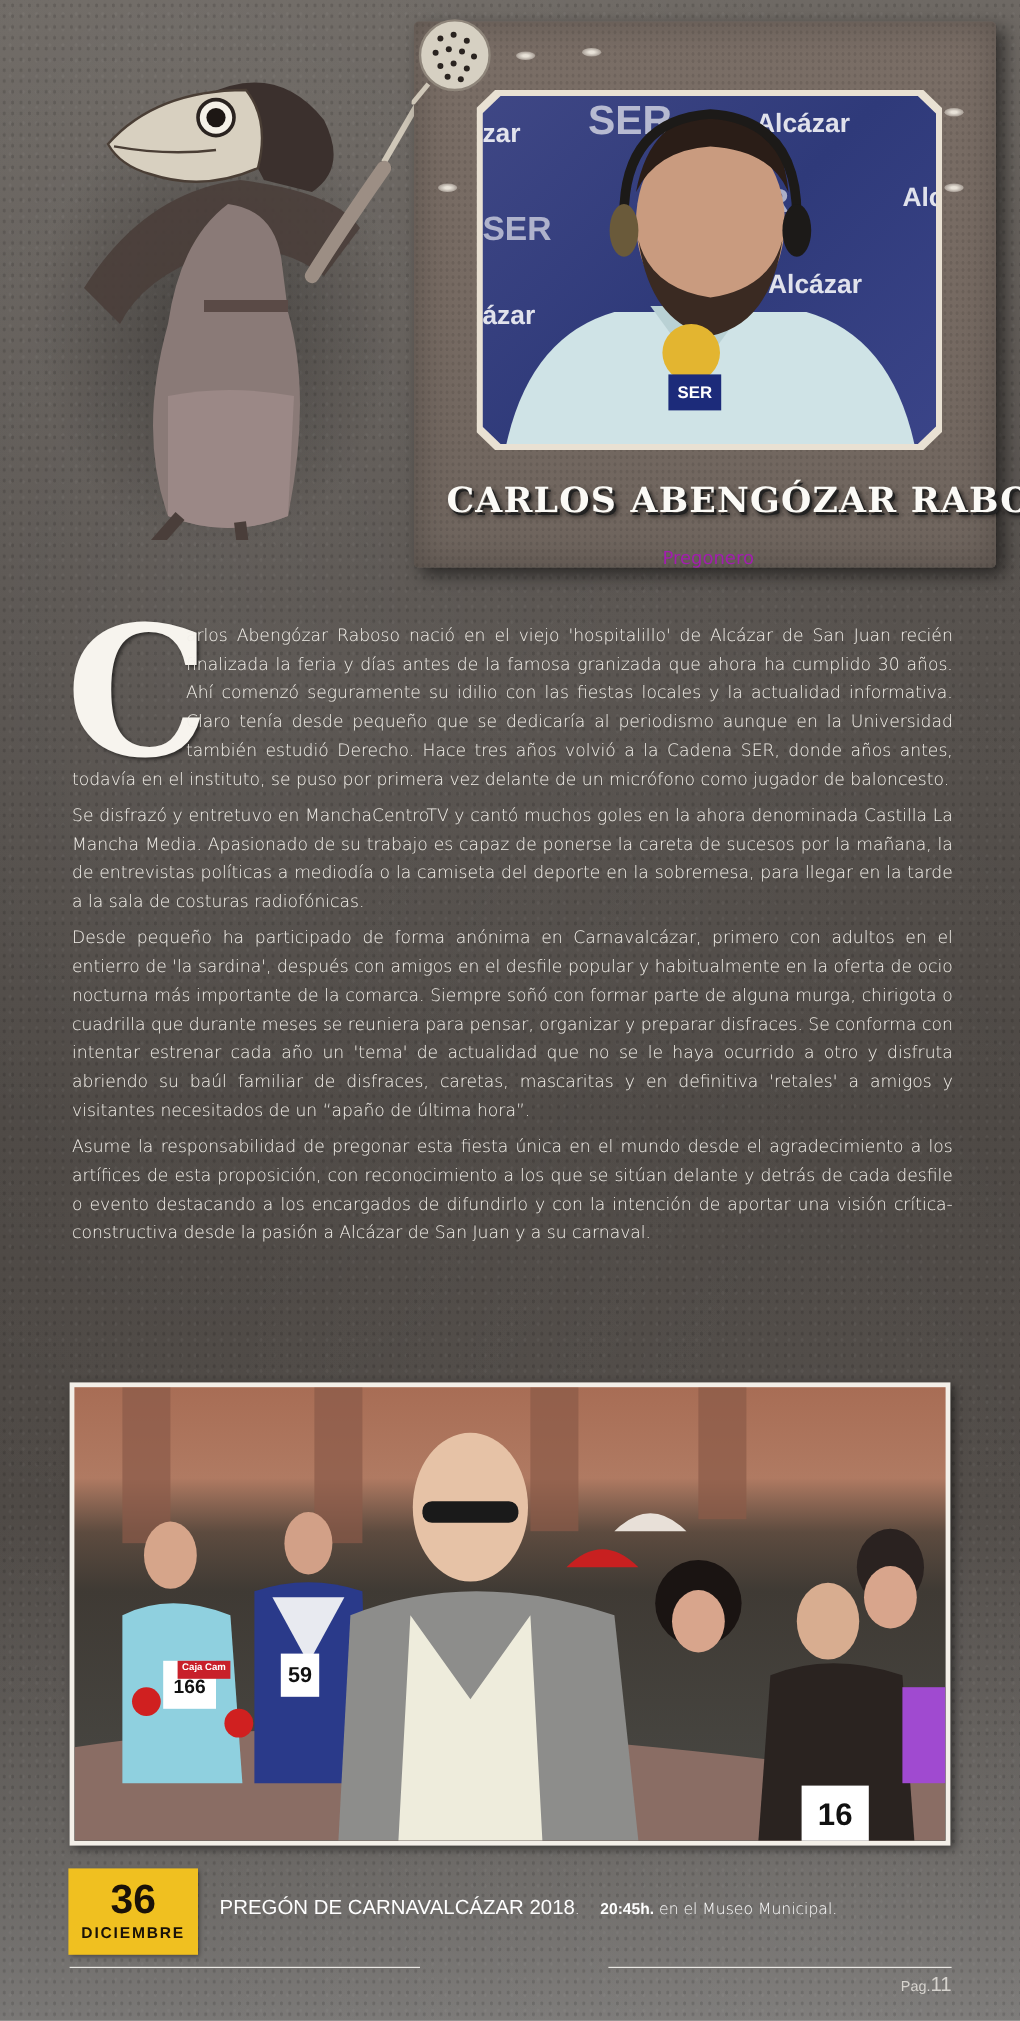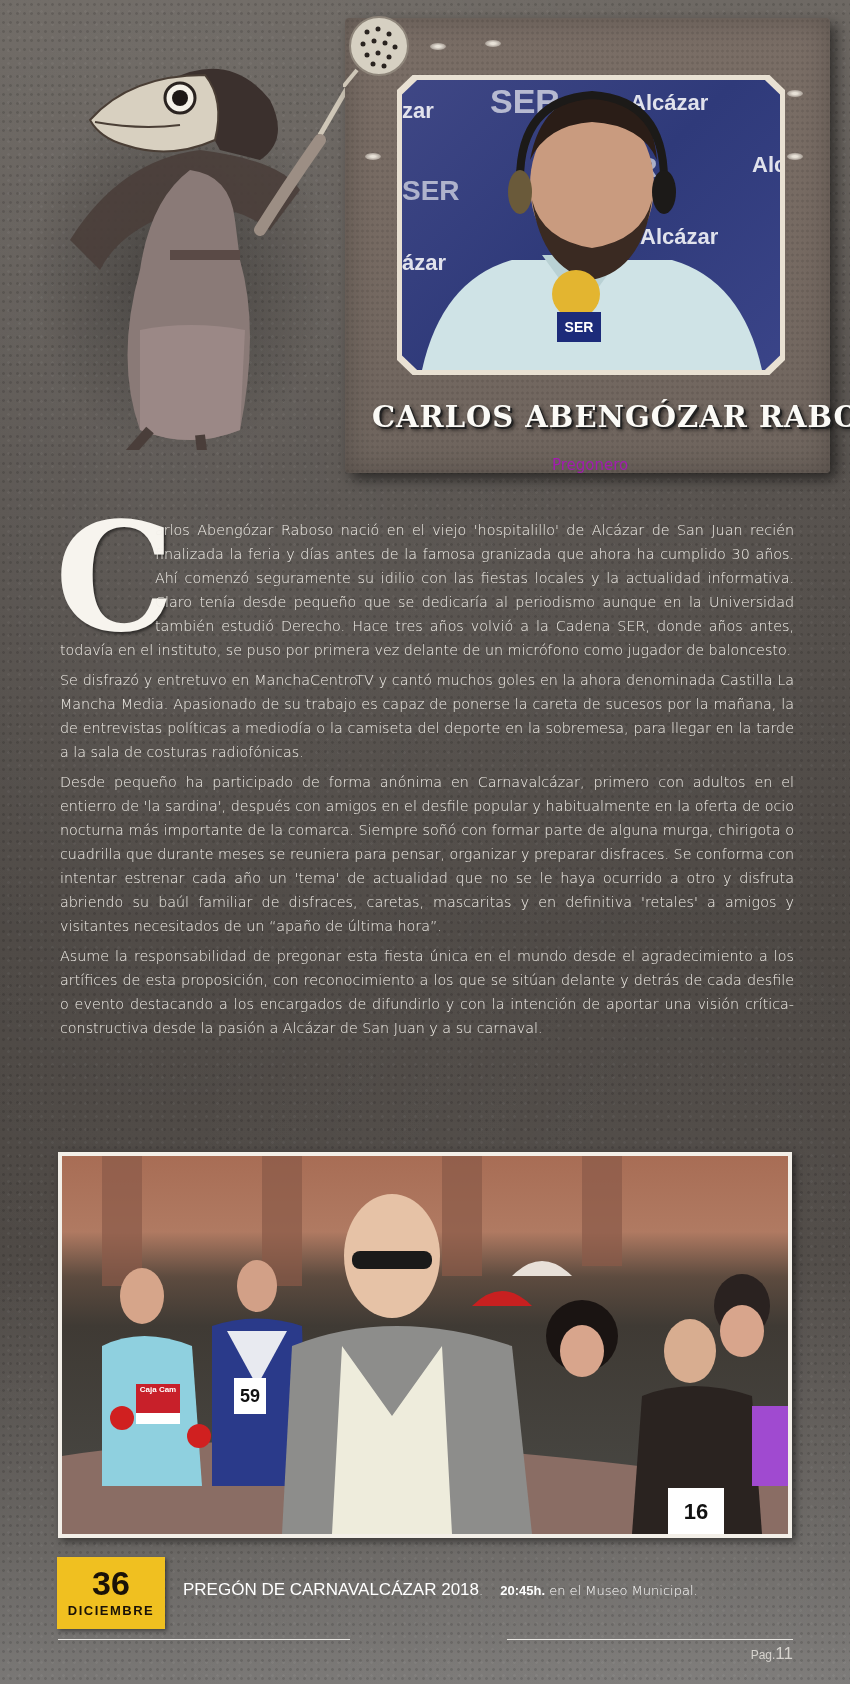--- a/index.html
+++ b/index.html
@@ -241,25 +241,25 @@
 
       <circle cx="520" cy="180" r="36" fill="#1a1412"></circle>
       <ellipse cx="520" cy="195" rx="22" ry="26" fill="#d8a58c"></ellipse>
       <ellipse cx="680" cy="150" rx="28" ry="32" fill="#2a2220"></ellipse>
       <ellipse cx="680" cy="175" rx="22" ry="26" fill="#d8a58c"></ellipse>
 
       <path d="M450 120 Q480 90 510 120 Z" fill="#e8e0d8"></path>
       <path d="M410 150 Q440 120 470 150 Z" fill="#c82020"></path>
     </svg>
     <div class="bib" style="left:74px;top:228px;width:44px;height:40px;font-size:16px;line-height:46px">
-      <div style="position:absolute;left:0;top:0;width:100%;height:29px;background:#c8202a;color:#fff;font-size:8px;line-height:12px">Caja Cam</div>
+      <div style="position:absolute;left:12px;top:0;width:100%;height:15px;background:#c8202a;color:#fff;font-size:8px;line-height:12px">Caja Cam</div>
       <span>166</span>
     </div>
     <div class="bib" style="left:172px;top:222px;width:32px;height:36px;font-size:18px;line-height:36px">59</div>
-    <div class="bib" style="left:606px;top:332px;width:56px;height:48px;font-size:22px;line-height:48px">16</div>
+    <div class="bib" style="left:606px;top:332px;width:56px;height:48px;font-size:26px;line-height:48px">16</div>
   </div>
 </div>
 
 <div class="date-box">
   <div class="date-day">36</div>
   <div class="date-month">DICIEMBRE</div>
 </div>
 <div class="event-line">
   <span class="event-title">PREGÓN DE CARNAVALCÁZAR 2018</span><span class="event-place">.</span>
   <span class="event-time">20:45h.</span><span class="event-place"> en el Museo Municipal.</span>

